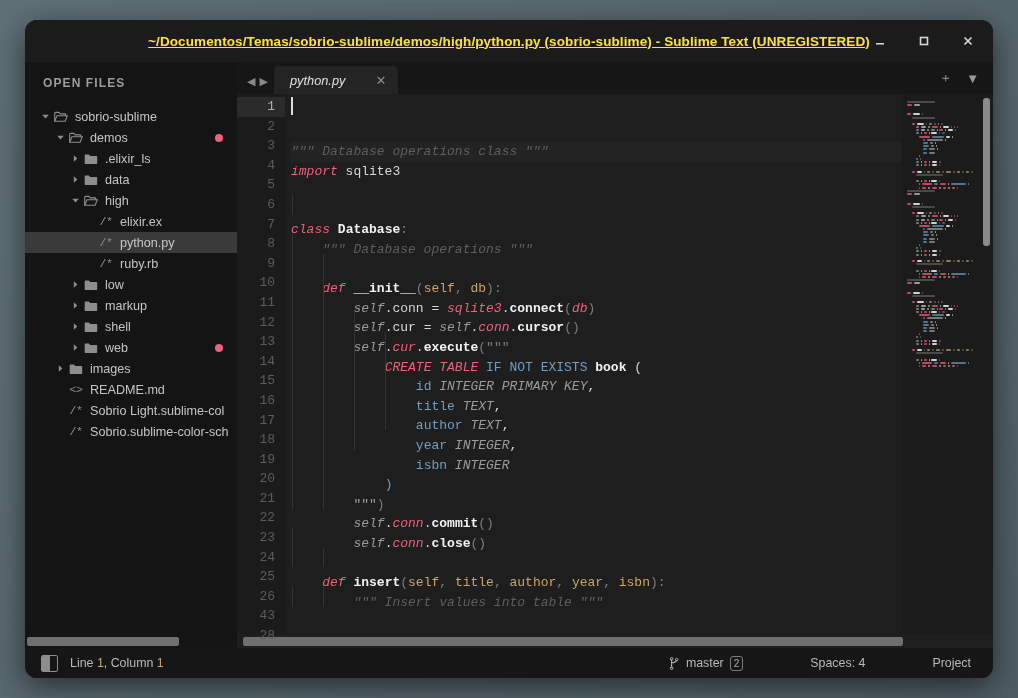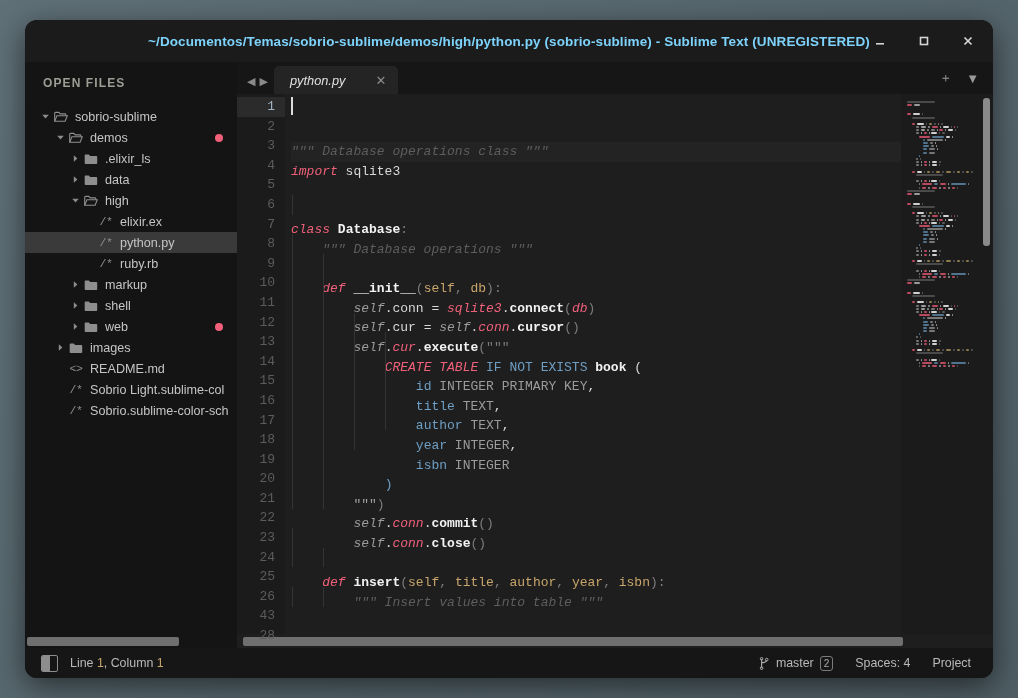--- a/index.html
+++ b/index.html
@@ -28,23 +28,24 @@
   #titlebar {
     height: 42px; flex: 0 0 42px;
     background: #1b1b1b;
     display: flex; align-items: center;
     position: relative;
   }
   #title-text {
     position: absolute; left: 0; right: 0;
     text-align: center;
     font-size: 13.5px; font-weight: bold;
-    color: #7dd3fc;
+    color: #fde047;
     letter-spacing: 0.1px;
     white-space: nowrap;
+    text-decoration: underline;
   }
   .win-btns {
     margin-left: auto; display: flex; align-items: center;
     padding-right: 12px; gap: 18px; z-index: 2;
   }
   .win-btn {
     width: 26px; height: 26px;
     display: flex; align-items: center; justify-content: center;
     color: #d4d4d4;
   }
@@ -191,21 +192,21 @@
   .c-kw    { color: #f0607a; font-style: italic; }
   .c-cls   { color: #f2f2f2; font-weight: bold; }
   .c-fn    { color: #f2f2f2; font-weight: bold; }
   .c-self  { color: #9b9b9b; font-style: italic; }
   .c-mod   { color: #f0607a; font-style: italic; }
   .c-param { color: #c9a66b; }
   .c-punc  { color: #7c7c7c; }
   .c-plain { color: #d8d8d8; }
   .c-sqlkw { color: #f0607a; font-style: italic; }
   .c-sqlid { color: #6f9fc4; }
-  .c-sqltp { color: #9b9b9b; }
+  .c-sqltp { color: #9b9b9b; font-style: italic; }
   .c-str   { color: #a0a0a0; }
   .c-op    { color: #d8d8d8; }
 
   
   #minimap {
     width: 86px; flex: 0 0 86px;
     background: #1b1b1b;
     position: relative;
     padding: 6px 0 0 6px;
     overflow: hidden;
@@ -242,21 +243,21 @@
   #status-left { display: flex; align-items: center; gap: 12px; }
   #sb-togglebox {
     width: 15px; height: 15px;
     border: 1.5px solid #8d8d8d; border-radius: 2px;
     display: flex; overflow: hidden;
   }
   #sb-togglebox i { display: block; width: 50%; height: 100%; background: #8d8d8d; }
   .sb-num { color: #c9a66b; }
   #status-right {
     margin-left: auto; display: flex; align-items: center;
-    gap: 22px;
+    gap: 67px;
   }
   .sb-item { display: flex; align-items: center; gap: 6px; cursor: default; }
   .badge {
     border: 1px solid #7b7b7b; border-radius: 3px;
     font-size: 10px; padding: 0 3px; color: #a8a8a8;
     line-height: 13px;
   }
 </style>
 </head>
 <body>
@@ -384,20 +385,34 @@
               </span>
               <span class="tname">python.py</span>
             </div>
             <div class="tree-row">
               <span style="display: inline-block; flex: 0 0 59px;"></span>
               <span class="arrow"></span>
               <span class="ficon">
                 <span class="glyph-txt">/*</span>
               </span>
               <span class="tname">ruby.rb</span>
+            </div>
+            <div class="tree-row">
+              <span style="display: inline-block; flex: 0 0 44px;"></span>
+              <span class="arrow">
+                <svg width="9" height="9" viewBox="0 0 9 9">
+                  <path d="M2.8 1.2 L6.4 4.5 L2.8 7.8 Z" fill="#8c8c8c"></path>
+                </svg>
+              </span>
+              <span class="ficon">
+                <svg width="14" height="12" viewBox="0 0 14 12">
+                  <path d="M0.7 10.3 V2.2 a0.8 0.8 0 0 1 0.8-0.8 H4.8 L6.2 2.9 H12.4 a0.8 0.8 0 0 1 0.8 0.8 V10.3 a0.8 0.8 0 0 1-0.8 0.8 H1.5 a0.8 0.8 0 0 1-0.8-0.8 Z" fill="#8e8e8e"></path>
+                </svg>
+              </span>
+              <span class="tname">low</span>
             </div>
             <div class="tree-row">
               <span style="display: inline-block; flex: 0 0 44px;"></span>
               <span class="arrow">
                 <svg width="9" height="9" viewBox="0 0 9 9">
                   <path d="M2.8 1.2 L6.4 4.5 L2.8 7.8 Z" fill="#8c8c8c"></path>
                 </svg>
               </span>
               <span class="ficon">
                 <svg width="14" height="12" viewBox="0 0 14 12">

